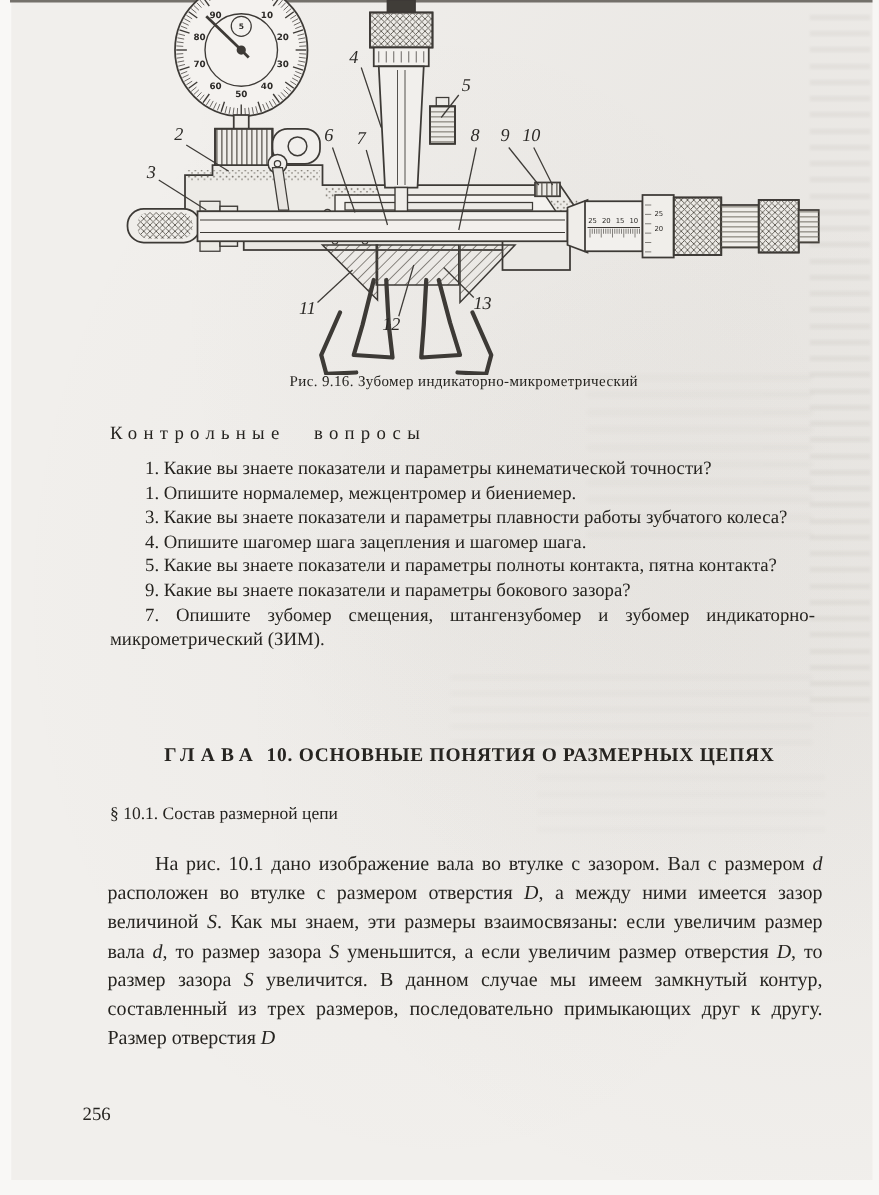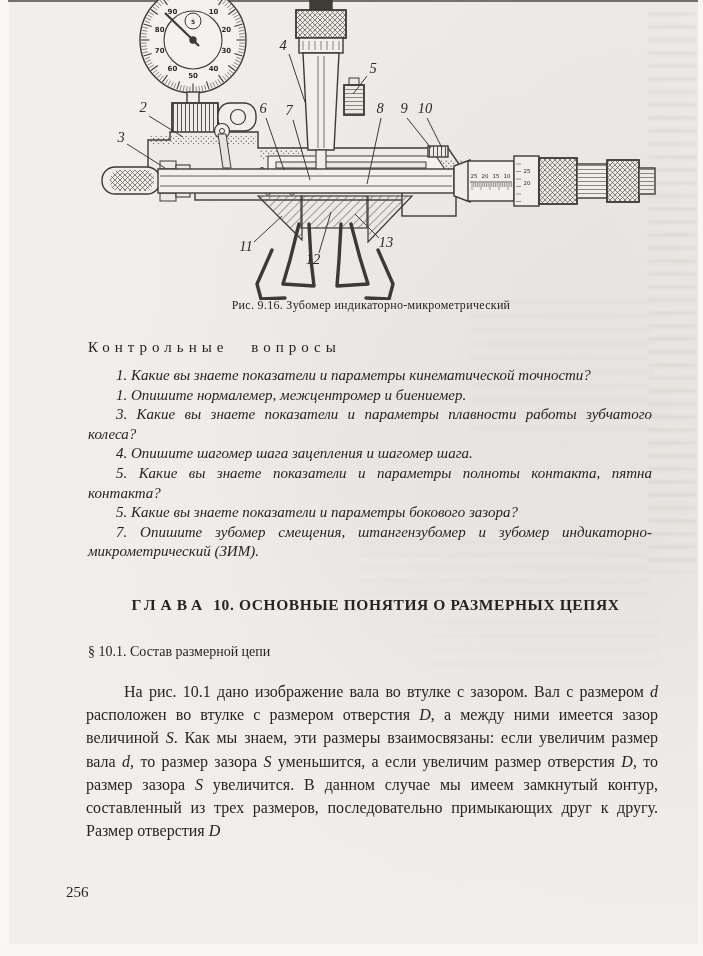--- a/index.html
+++ b/index.html
@@ -36,21 +36,21 @@
   .dn{font:700 7px "DejaVu Sans",sans-serif;}
   .ms{font:5.5px "DejaVu Sans",sans-serif;}
   .co{font:italic 14.5px "Liberation Serif","DejaVu Serif",serif;}
   .sub{font:700 6px "DejaVu Sans",sans-serif;}
 
   .caption{position:absolute;left:88px;top:298px;width:566px;text-align:center;
     font-size:12px;letter-spacing:.3px;}
   .q-heading{position:absolute;left:88px;top:339px;font-size:15px;
     letter-spacing:5px;word-spacing:14px;}
   .q-list{position:absolute;left:88px;top:366px;width:564px;}
-  .q-list p{margin:0;text-indent:28px;font-size:15px;line-height:19.6px;text-align:justify;font-style:italic;}
+  .q-list p{margin:0;text-indent:28px;font-size:15px;line-height:19.6px;text-align:justify;}
   .chapter-heading{position:absolute;left:88px;top:596px;width:575px;
     font-weight:700;font-size:15.5px;letter-spacing:.6px;text-align:center;}
   .chapter-heading .sp{letter-spacing:5px;margin-right:6px;}
   .section-heading{position:absolute;left:88px;top:644px;font-weight:400;font-size:14px;}
   .body-para{position:absolute;left:86px;top:680px;width:572px;margin:0;
     font-size:16px;line-height:23.2px;text-align:justify;text-indent:38px;}
   .body-para .var{font-style:italic;}
   .page-number{position:absolute;left:66px;top:884px;font-size:15px;}
 </style>
 </head>
@@ -372,21 +372,21 @@
   <div class="caption">Рис. 9.16. Зубомер индикаторно-микрометрический</div>
 
   <div class="q-heading">Контрольные вопросы</div>
 
   <div class="q-list">
     <p>1. Какие вы знаете показатели и параметры кинематической точности?</p>
     <p>1. Опишите нормалемер, межцентромер и биениемер.</p>
     <p>3. Какие вы знаете показатели и параметры плавности работы зубчатого колеса?</p>
     <p>4. Опишите шагомер шага зацепления и шагомер шага.</p>
     <p>5. Какие вы знаете показатели и параметры полноты контакта, пятна контакта?</p>
-    <p>5. Какие вы знаете показатели и параметры бокового зазора?</p>
+    <p>9. Какие вы знаете показатели и параметры бокового зазора?</p>
     <p>7. Опишите зубомер смещения, штангензубомер и зубомер индикаторно-микрометрический (ЗИМ).</p>
   </div>
 
   <div class="chapter-heading"><span class="sp">ГЛАВА</span><span>10. ОСНОВНЫЕ ПОНЯТИЯ О РАЗМЕРНЫХ ЦЕПЯХ</span></div>
 
   <div class="section-heading">§ 10.1. Состав размерной цепи</div>
 
   <p class="body-para"><span>На рис. 10.1 дано изображение вала во втулке с зазором. Вал с размером </span><span class="var">d</span><span> расположен во втулке с размером отверстия </span><span class="var">D</span><span>, а между ними имеется зазор величиной </span><span class="var">S</span><span>. Как мы знаем, эти размеры взаимосвязаны: если увеличим размер вала </span><span class="var">d</span><span>, то размер зазора </span><span class="var">S</span><span> уменьшится, а если увеличим размер отверстия </span><span class="var">D</span><span>, то размер зазора </span><span class="var">S</span><span> увеличится. В данном случае мы имеем замкнутый контур, составленный из трех размеров, последовательно примыкающих друг к другу. Размер отверстия </span><span class="var">D</span></p>
 
   <div class="page-number">256</div>

